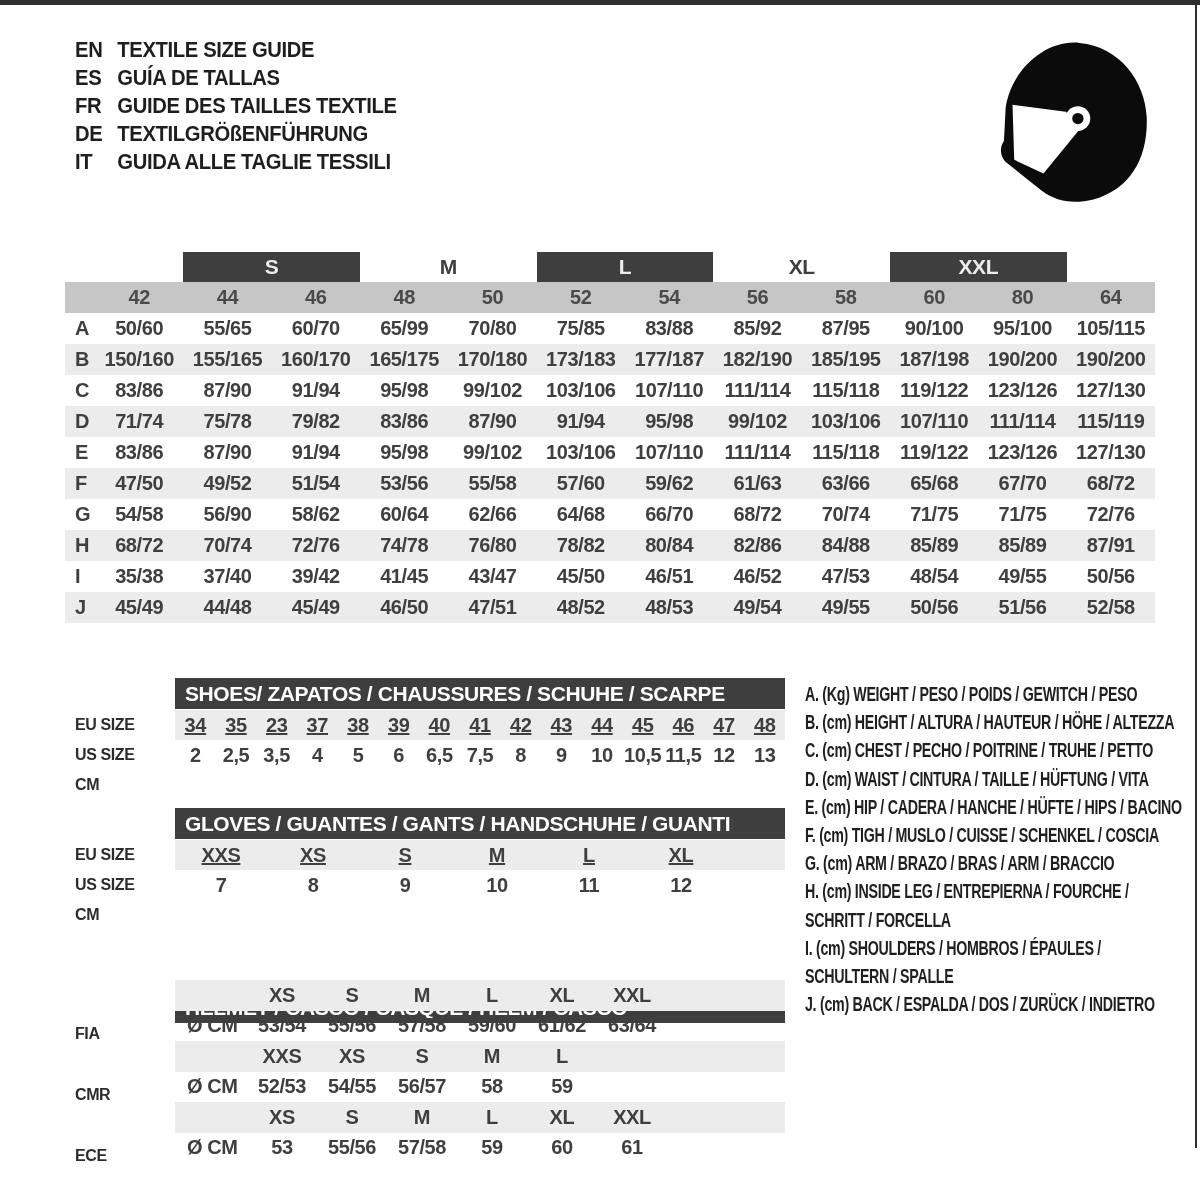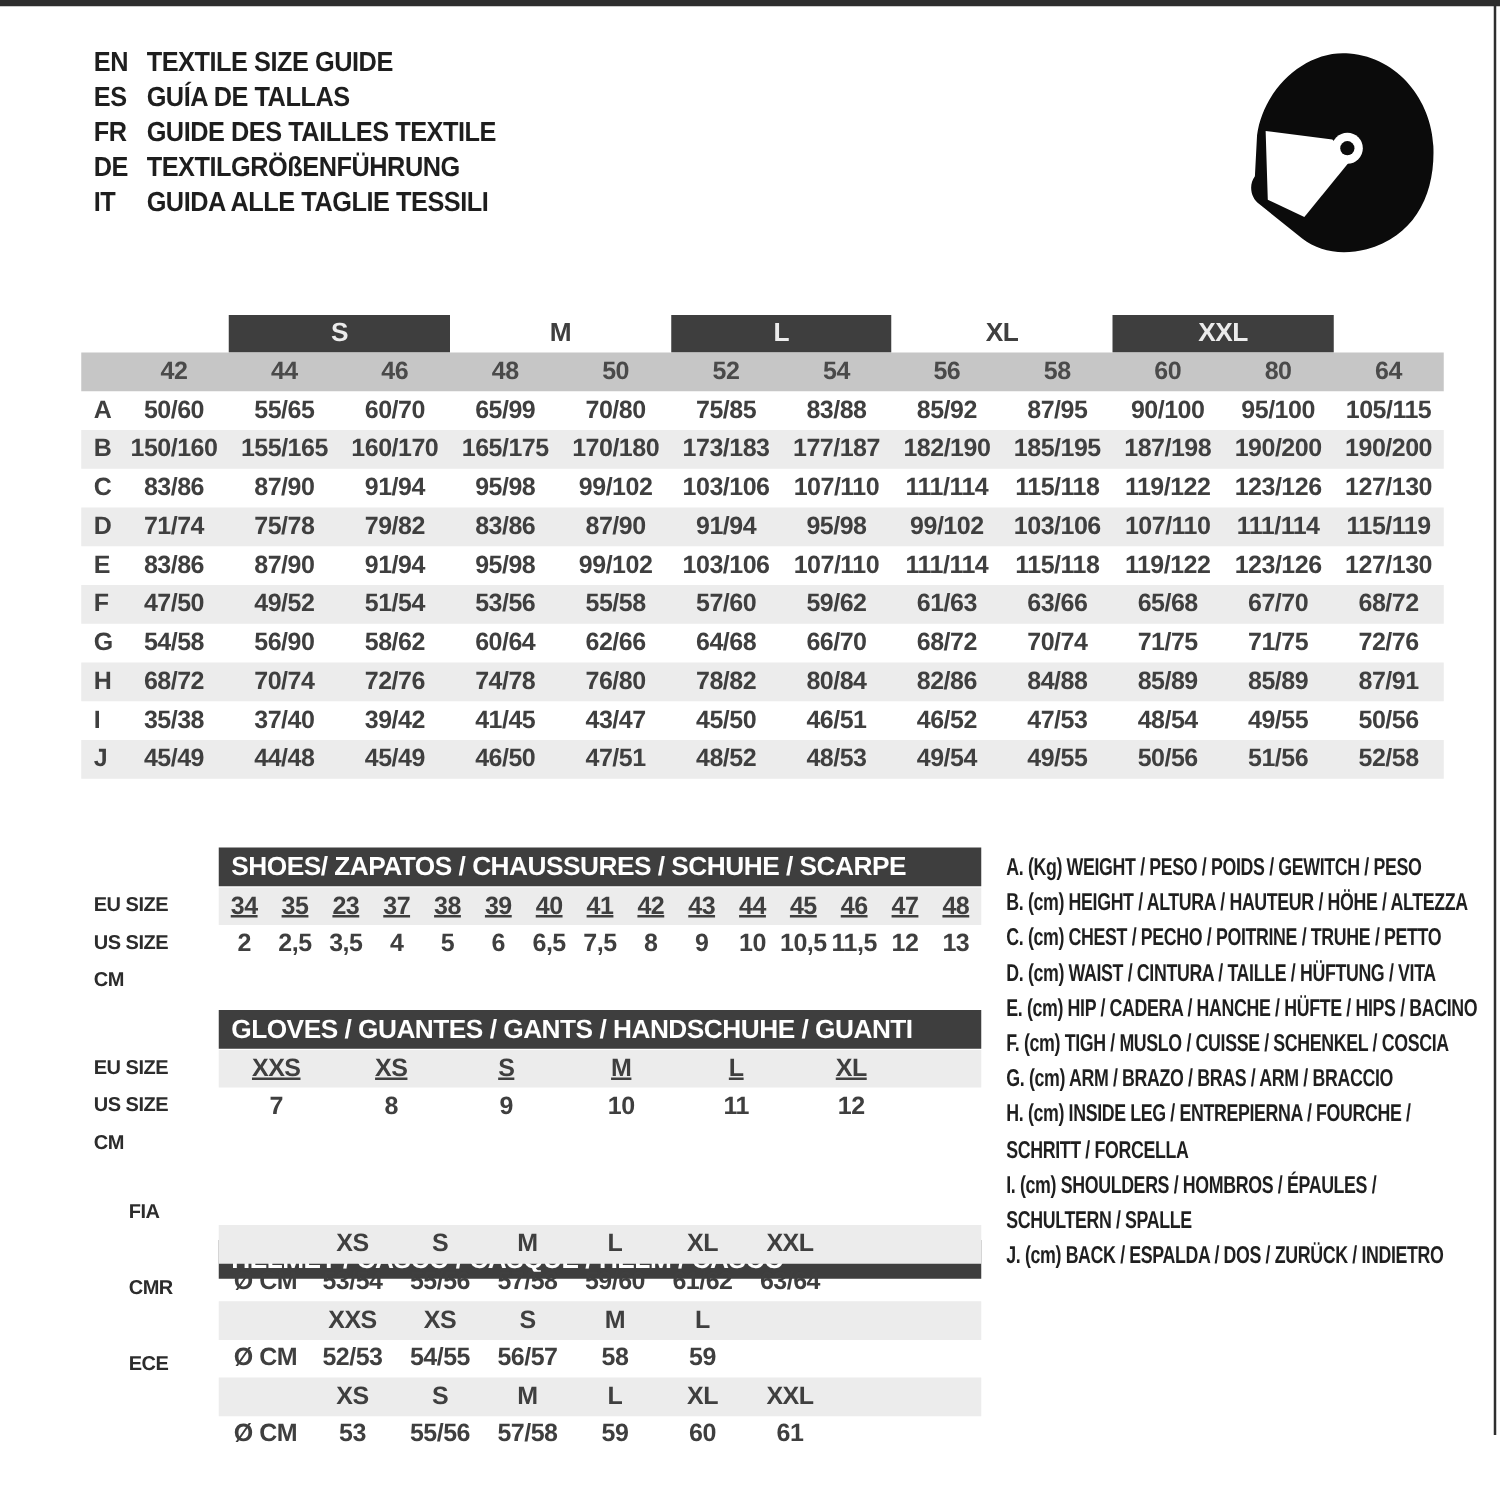--- a/index.html
+++ b/index.html
@@ -45,21 +45,21 @@
   .srow.stripe { background:var(--stripe,#ececec);text-decoration:underline; }
   #shoes-labels { position:absolute; left:75px; top:710px; }
   #gloves-labels { position:absolute; left:75px; top:840px; }
   .side-label { height:30px; line-height:30px; font-size:16px; color:#2c2c2c; white-space:nowrap; }
 
   
   #helmet-rows { position:absolute; left:175px; top:980px; width:610px; }
   .h-row { display:grid; grid-template-columns:72px repeat(6,70px) 1fr; height:30.5px; }
   .h-row.stripe { background:var(--stripe,#ececec); }
   .h-row .diam { justify-content:flex-start; padding-left:12px; }
-  #helmet-labels { position:absolute; left:75px; top:924px;margin-left:28px; }
+  #helmet-labels { position:absolute; left:75px; top:988px; }
   #helmet-labels .side-label { height:30.5px; line-height:30.5px; }
 
   
   #legend { position:absolute; left:805px; top:680px; width:560px; transform:scaleX(0.73); transform-origin:left top; }
   .legend-item { font-size:19.5px; line-height:28.2px; color:#1f1f1f; }
   .legend-line { display:block; white-space:nowrap; }
 </style>
 </head>
 <body>
 

